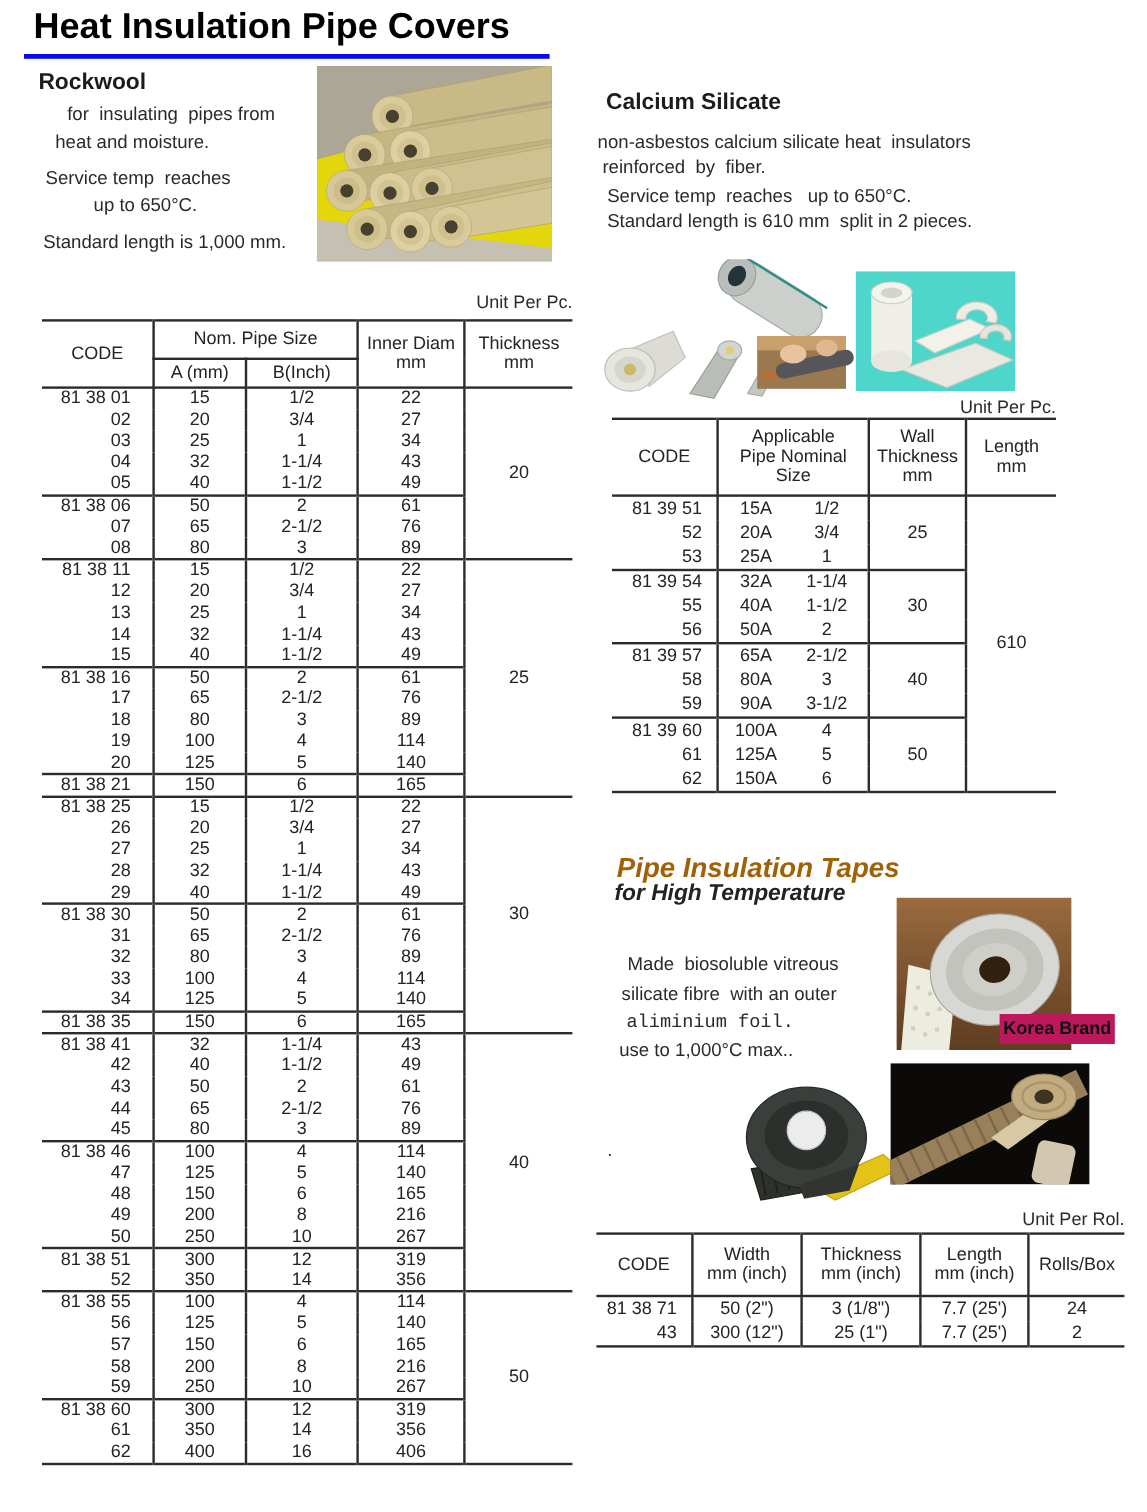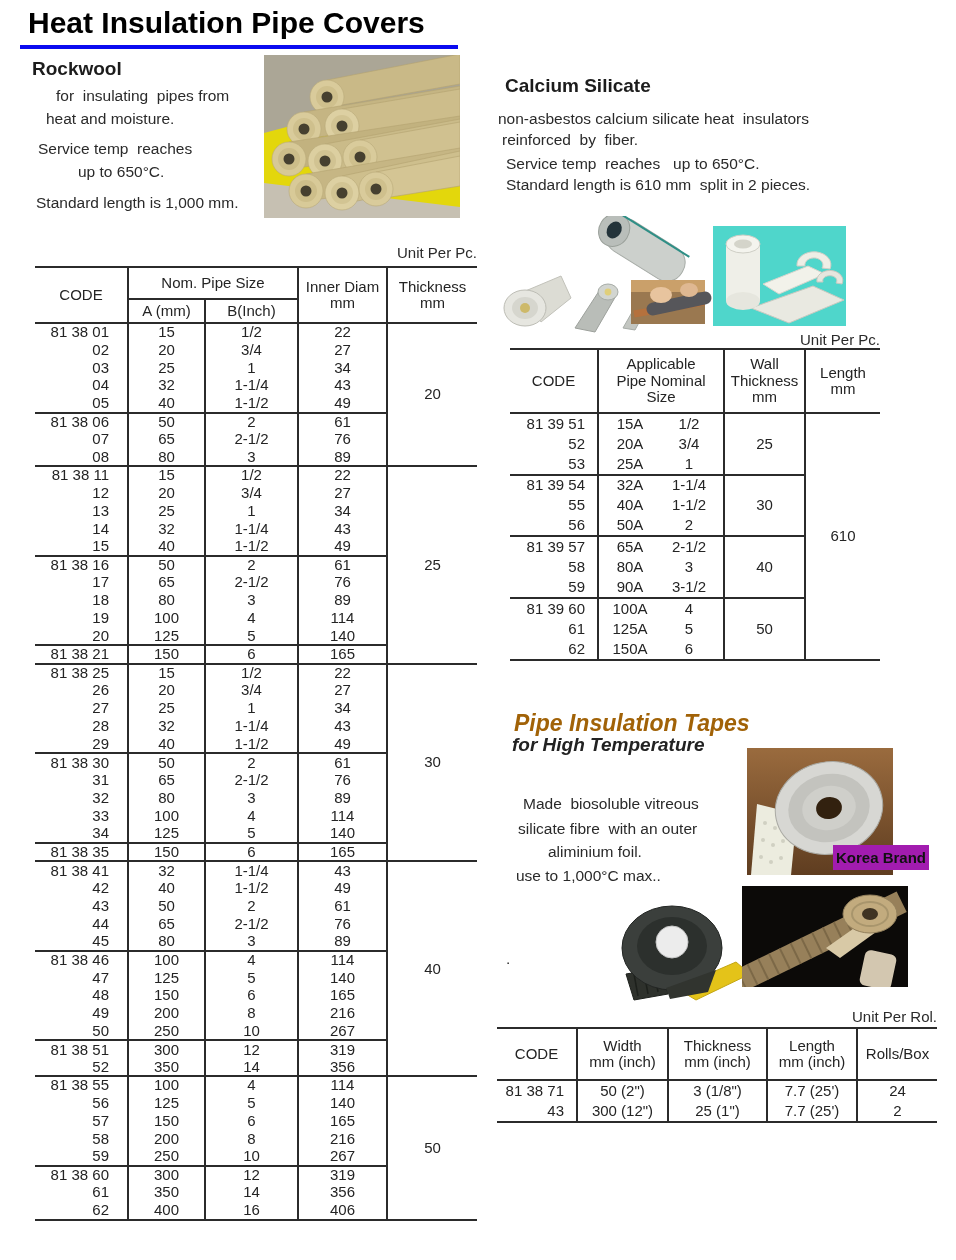--- a/index.html
+++ b/index.html
@@ -9,21 +9,21 @@
   }
   .abs{position:absolute;}
   
   .page-title{left:28px;top:6px;font-size:30px;font-weight:bold;color:#000;letter-spacing:0;}
   .title-underline{left:20px;top:45px;width:438px;height:4px;background:#0a0af0;}
   .sec-head{font-size:19px;font-weight:bold;color:#1c1c1c;}
   .bodyline{font-size:15.5px;color:#2a2a2a;white-space:pre;}
   .tapes-head{font-size:23px;font-weight:bold;font-style:italic;color:#a16207;}
   .tapes-sub{font-size:19px;font-weight:bold;font-style:italic;color:#222;}
   .unit-note{font-size:15px;color:#2a2a2a;text-align:right;width:180px;}
-  .brand-label{background:#a21caf;color:#101010;font-size:15px;font-weight:bold;
+  .brand-label{background:#be185d;color:#101010;font-size:15px;font-weight:bold;
     width:96px;height:25px;display:flex;align-items:center;justify-content:center;}
   
   table.cat{position:absolute;border-collapse:collapse;table-layout:fixed;
     border-top:2px solid #2b2b2b;border-bottom:2px solid #2b2b2b;}
   .cat td,.cat th{padding:0;margin:0;font-weight:normal;font-size:15px;
     text-align:center;vertical-align:middle;white-space:pre-line;line-height:1.1;color:#242424;}
   .vr{border-right:2px solid #2b2b2b;}
   .bb{border-bottom:2px solid #2b2b2b;}
   .bt{border-top:2px solid #2b2b2b;}
   .code-cell{text-align:right !important;}
@@ -148,21 +148,21 @@
   <ellipse cx="30" cy="18" rx="17" ry="9" fill="#f4f4ee" stroke="#cfcfc6"></ellipse>
   <ellipse cx="30" cy="18" rx="9" ry="4.5" fill="#d4d4ca"></ellipse>
   <path d="M84,40 a17,13 0 1 1 33,3 l-8,-1 a9,7 0 1 0 -17,-2 z" fill="#eeeee6" stroke="#cfcfc6"></path>
   <path d="M104,56 a13,10 0 1 1 25,2 l-6,-1 a7,5 0 1 0 -13,-1 z" fill="#e6e6de" stroke="#c9c9c0"></path>
 </svg>
 
 <div class="abs tapes-head" style="left:514px;top:710px;">Pipe Insulation Tapes</div>
 <div class="abs tapes-sub" style="left:512px;top:734px;">for High Temperature</div>
 <div class="abs bodyline" style="left:523px;top:795px;">Made  biosoluble vitreous</div>
 <div class="abs bodyline" style="left:518px;top:820px;">silicate fibre  with an outer</div>
-<div class="abs bodyline" style="left:548px;top:843px;">aliminium foil.</div>
+<div class="abs bodyline" style="left:522px;top:843px;font-family:Liberation Mono, monospace;">aliminium foil.</div>
 <div class="abs bodyline" style="left:516px;top:867px;">use to 1,000°C max..</div>
 <div class="abs bodyline" style="left:506px;top:950px;">.</div>
 
 <svg class="abs" style="left:747px;top:748px;" width="146" height="127" viewBox="0 0 146 127">
   <defs>
     <linearGradient id="gbrown" x1="0" y1="0" x2="0" y2="1">
       <stop offset="0" stop-color="#9a6b3e"></stop>
         <stop offset="1" stop-color="#5f3d20"></stop>
     </linearGradient>
   </defs>

